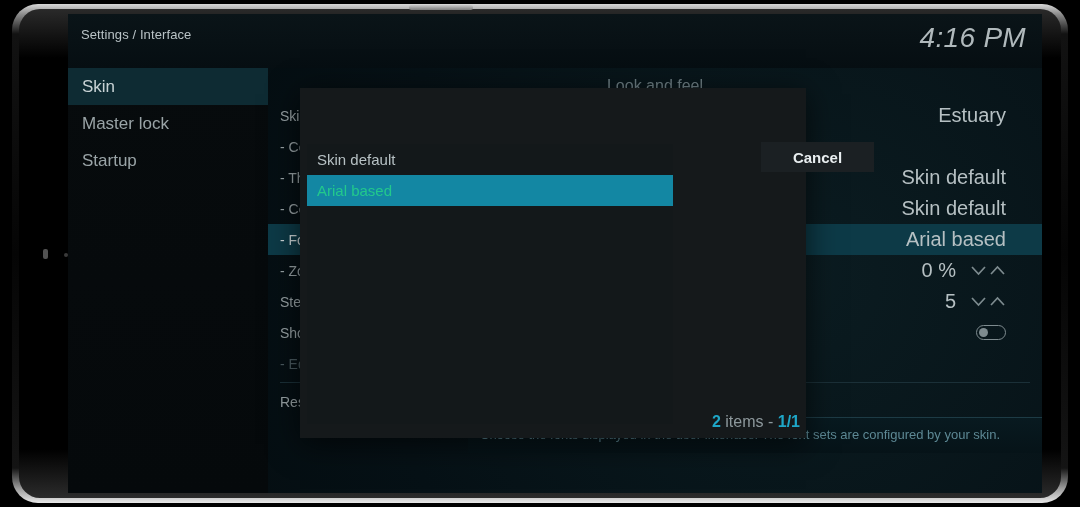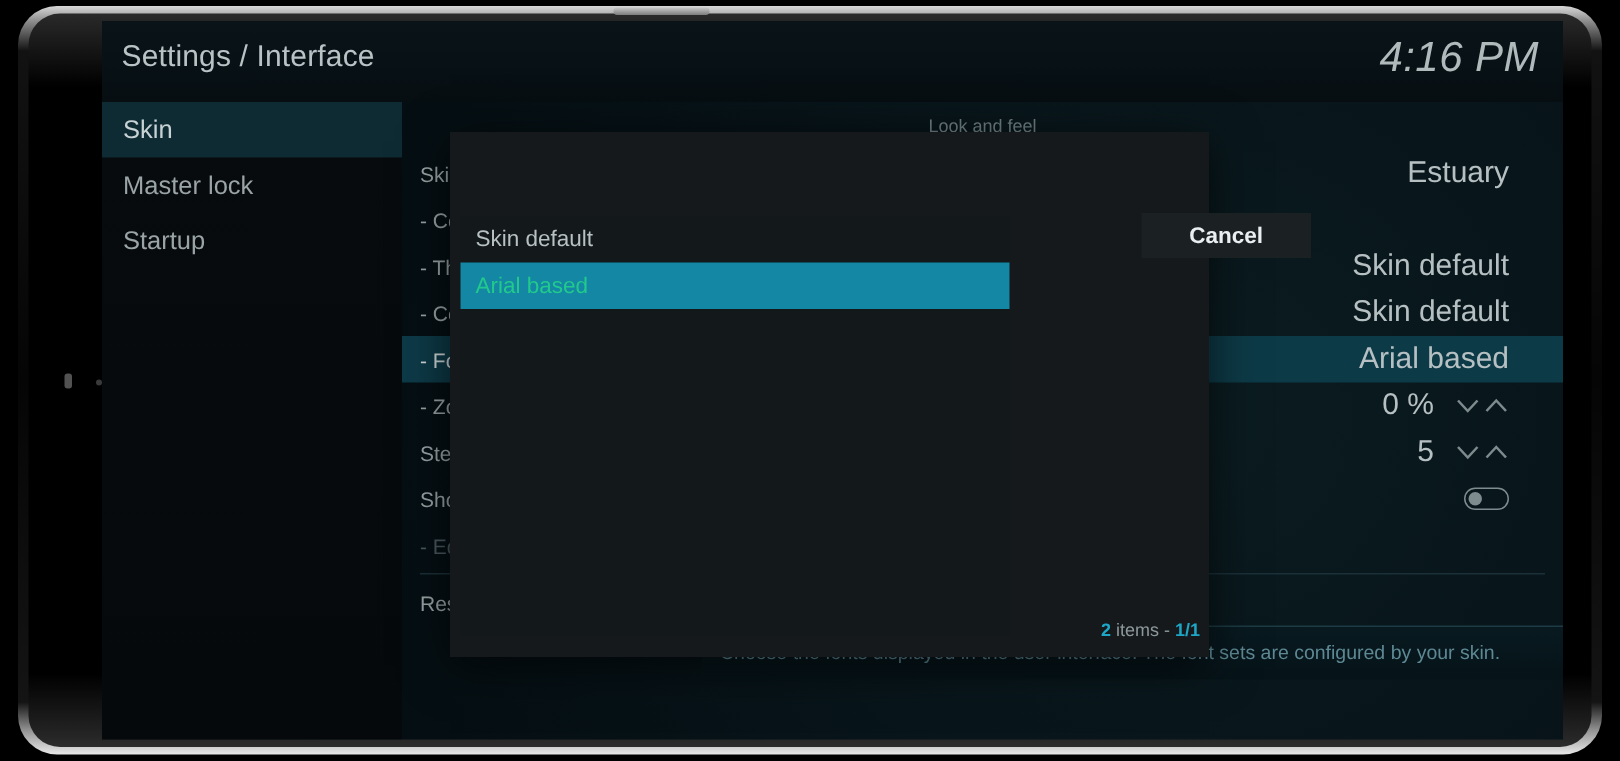--- a/index.html
+++ b/index.html
@@ -48,21 +48,21 @@
     overflow: hidden;
   }
 
   
   #kodi-header {
     position: absolute; left: 0; top: 0; width: 100%; height: 54px;
     background: linear-gradient(180deg,#0a1418 0%, #060e12 100%);
   }
   #breadcrumb {
     position: absolute; left: 13px; top: 13px;
-    font-size: 20px; color: #b9c3c6; letter-spacing:.1px;
+    font-size: 13px; color: #b9c3c6; letter-spacing:.1px;
   }
   #clock {
     position: absolute; right: 16px; top: 8px;
     font-size: 28px; color: #b0b9bc; letter-spacing:.3px;font-style:italic;
   }
 
   
   #sidebar {
     position: absolute; left: 0; top: 54px; width: 200px; bottom: 0;
     background: linear-gradient(180deg,#070b0d 0%, #05090b 100%);
@@ -80,21 +80,21 @@
   }
   #advanced-row .gear { width: 17px; height: 17px; margin-right: 10px; }
   #advanced-label { font-size: 15px; color: #9aa4a7; }
 
   
   #settings-panel {
     position: absolute; left: 200px; top: 54px; right: 0; bottom: 0;
   }
   #section-title {
     position: absolute; left: 0; top: 9px; width: 100%;
-    text-align: center; font-size: 12px; color: #6f8086;
+    text-align: center; font-size: 16px; color: #6f8086;
   }
   #settings-list {
     position: absolute; left: 0; top: 32px; right: 0; bottom: 72px;
   }
   .set-row {
     position: relative; height: 31px; display: flex; align-items: center;
     padding: 0 36px 0 12px; font-size: 14px; color: #9aa4a7;
   }
   .set-row.focused { background: #0d3a47; color: #cfd8da; }
   .set-row.dim { color: #4a5a60; }
@@ -154,21 +154,21 @@
   .opt-item.selected { background: #1387a3; color: #22c98c; }
   #cancel-button {
     position: absolute; left: 461px; top: 19px;
     width: 113px; height: 30px;
     background: #1b2023; color: #e9eef0;
     font-size: 15px; font-weight: 600;
     display: flex; align-items: center; justify-content: center;
   }
   #item-count {
     position: absolute; left: 380px; top: 290px; width: 120px;
-    text-align: right; font-size: 12px; color: #8d989c;
+    text-align: right; font-size: 16px; color: #8d989c;
   }
   #item-count .num { color: #1ea6c7; font-weight: 600; }
 </style>
 </head>
 <body>
 
 <div id="device-frame">
   <div class="frame-outer"></div>
   <div class="frame-inner"></div>
   <div class="frame-topbtn"></div>

